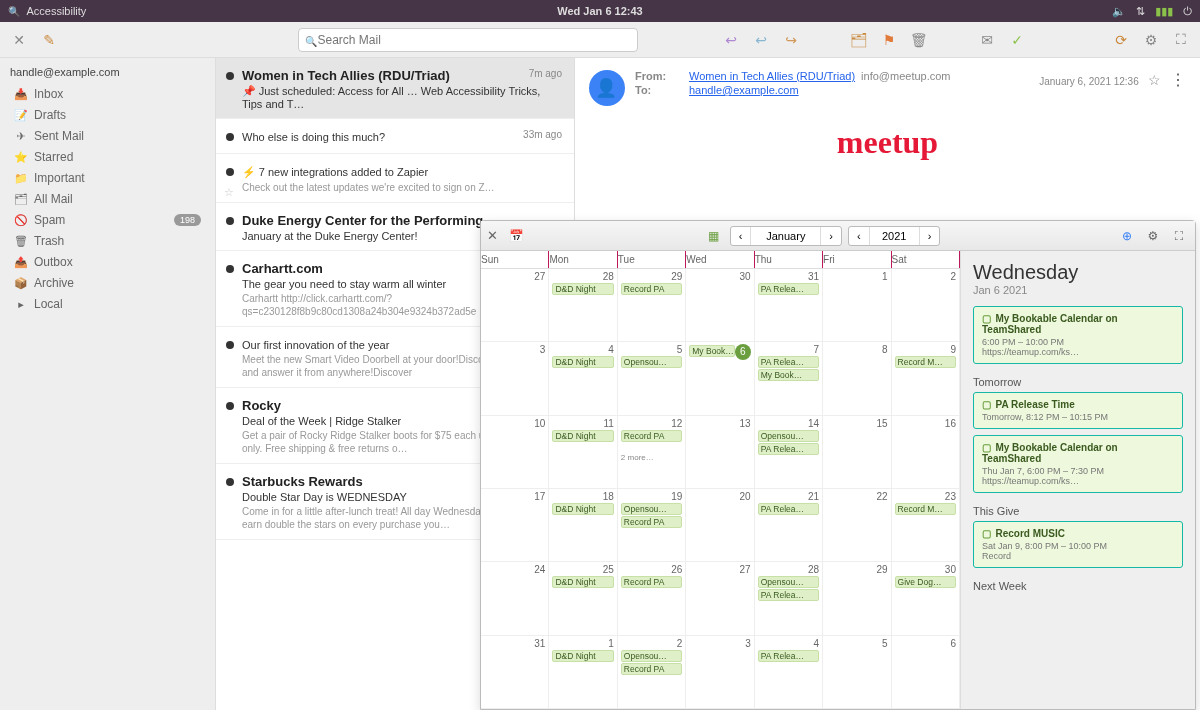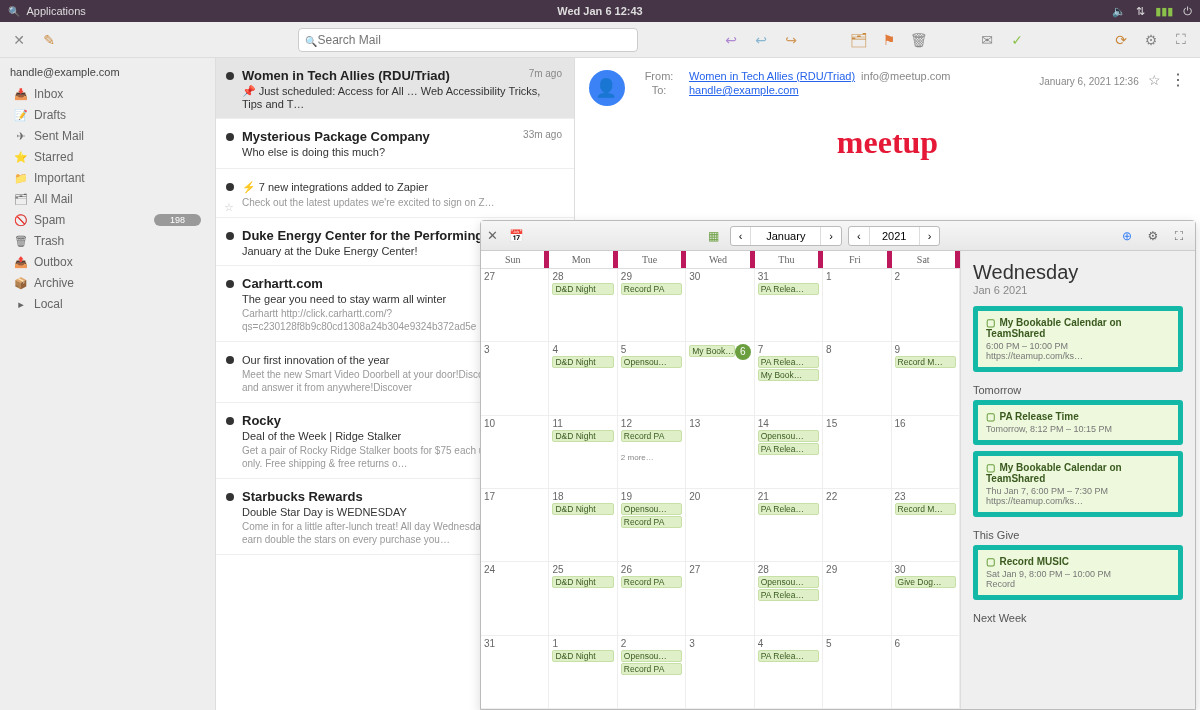--- a/index.html
+++ b/index.html
@@ -12,78 +12,78 @@
 .email-app { position: absolute; top: 22px; left: 0; right: 0; bottom: 0; background: #eeeeef; display: flex; flex-direction: column; }
 .email-toolbar { height: 36px; display: flex; align-items: center; padding: 0 8px; gap: 8px; border-bottom: 1px solid #ddd; }
 .email-toolbar .spacer { flex: 1; }
 .search-box { flex: 0 0 340px; display: flex; align-items: center; background: #fff; border: 1px solid #ccc; border-radius: 4px; padding: 2px 6px; height: 24px; margin-left: 230px; }
 .search-box input { border: none; outline: none; font-size: 12px; width: 100%; }
 .tb-icon { width: 22px; height: 22px; display: flex; align-items: center; justify-content: center; color: #888; font-size: 14px; }
 .email-body { flex: 1; display: flex; overflow: hidden; }
 .sidebar { width: 215px; padding: 8px 10px; font-size: 12px; color: #666; }
 .sidebar .acct { font-size: 11px; color: #444; margin-bottom: 6px; }
 .sidebar .item { display: flex; align-items: center; gap: 6px; padding: 3px 4px; margin: 1px 0; border-radius: 3px; }
-.sidebar .item .badge { margin-left: auto; background: #999; color: #fff; font-size: 9px; padding: 1px 16px; border-radius: 8px; }
+.sidebar .item .badge { margin-left: auto; background: #999; color: #fff; font-size: 9px; padding: 1px 6px; border-radius: 8px; }
 .sidebar .ic { width: 14px; text-align: center; font-size: 11px; }
 .msg-list { width: 360px; background: #fff; border-left: 1px solid #ddd; border-right: 1px solid #ddd; overflow-y: auto; font-size: 12px; }
 .msg { padding: 10px 12px 8px 26px; border-bottom: 1px solid #eee; position: relative; }
 .msg.sel { background: #e5e5e5; }
 .msg .dot { position: absolute; left: 10px; top: 14px; width: 8px; height: 8px; background: #333; border-radius: 50%; }
 .msg .sender { font-weight: bold; color: #222; font-size: 13px; }
 .msg .time { float: right; color: #888; font-size: 10px; }
 .msg .subj { color: #333; margin-top: 2px; font-size: 11px; }
 .msg .prev { color: #999; font-size: 10px; margin-top: 2px; line-height: 1.3; }
 .msg .star { position: absolute; left: 8px; top: 32px; color: #ccc; font-size: 11px; }
 .reader { flex: 1; background: #fff; overflow: hidden; padding: 12px 14px; font-size: 12px; }
 .reader .hdr { display: flex; gap: 10px; }
 .avatar { width: 36px; height: 36px; border-radius: 50%; background: #3b82f6; display: flex; align-items: center; justify-content: center; color: #fff; font-size: 18px; }
 .reader .meta { flex: 1; }
 .reader .row { display: flex; gap: 6px; font-size: 11px; margin-bottom: 2px; }
-.reader .lbl { color: #888; width: 48px; text-align: center; }
+.reader .lbl { color: #888; width: 48px; text-align: left; font-weight: bold; }
 .reader .lnk { color: #2563eb; text-decoration: underline; }
 .reader .date { color: #888; font-size: 10px; }
 .reader .star2 { color: #888; font-size: 14px; margin-left: 6px; }
 .reader .dots { color: #555; font-size: 16px; margin-left: 6px; }
 .meetup { font-family: cursive; font-size: 32px; font-weight: bold; color: #e51937; text-align: center; margin-top: 18px; }
 
 
 .cal-app { position: absolute; top: 220px; left: 480px; right: 4px; bottom: 0; background: #efefef; border: 1px solid #bbb; border-radius: 4px 4px 0 0; display: flex; flex-direction: column; box-shadow: 0 4px 12px rgba(0,0,0,0.15); }
 .cal-tb { height: 30px; border-bottom: 1px solid #ccc; display: flex; align-items: center; padding: 0 6px; gap: 6px; font-size: 12px; background: linear-gradient(#f6f6f6,#e8e8e8); }
 .cal-tb .close { width: 14px; height: 14px; color: #666; font-size: 13px; display: flex; align-items: center; }
 .cal-tb .nav { display: flex; align-items: center; border: 1px solid #bbb; border-radius: 3px; background: #fff; height: 20px; overflow: hidden; }
 .cal-tb .nav button { border: none; background: none; padding: 0 8px; font-size: 11px; height: 100%; border-right: 1px solid #ddd; }
 .cal-tb .nav button:last-child { border-right: none; }
 .cal-tb .sp { flex: 1; }
 .cal-tb .ic { width: 20px; text-align: center; color: #666; }
 .cal-body { flex: 1; display: flex; overflow: hidden; }
 .cal-grid { flex: 1; display: flex; flex-direction: column; background: #fff; }
 .cal-dow { display: flex; border-bottom: 1px solid #ddd; }
-.cal-dow div { flex: 1; text-align: center; font-size: 10px; color: #666; padding: 3px 0; border-right: 5px solid #be185d; font-family: Liberation Serif, serif; }
+.cal-dow div { flex: 1; text-align: left; font-size: 10px; color: #666; padding: 3px 0; border-right: 1px solid #be185d; }
 .cal-weeks { flex: 1; display: flex; flex-direction: column; }
 .cal-week { flex: 1; display: flex; border-bottom: 1px solid #eee; }
 .cal-cell { flex: 1; border-right: 1px solid #eee; padding: 2px 3px; font-size: 9px; color: #444; position: relative; overflow: hidden; }
-.cal-cell .dn { font-size: 10px; color: #666; }
+.cal-cell .dn { text-align: right; font-size: 10px; color: #666; }
 .cal-cell .dn.today { display: inline-block; background: #6a9e3f; color: #fff; border-radius: 50%; width: 16px; height: 16px; text-align: center; line-height: 16px; float: right; }
 .evt { background: #dff0c8; border: 1px solid #c7e0a6; border-radius: 2px; padding: 0 2px; margin-top: 1px; font-size: 8.5px; color: #3a5a1f; white-space: nowrap; overflow: hidden; }
 .cal-side { width: 235px; border-left: 1px solid #ddd; padding: 10px 12px; overflow-y: auto; font-size: 11px; background: #efefef; }
 .cal-side h2 { font-size: 20px; font-weight: normal; color: #333; }
 .cal-side .sub { color: #888; font-size: 11px; margin-bottom: 10px; }
 .cal-side .sec { font-size: 11px; color: #555; margin: 12px 0 4px; }
-.cal-side .sevt { background: #eef8dc; border: 5px solid #14b8a6; border-radius: 3px; padding: 6px 8px; margin-bottom: 6px; font-size: 10px; }
+.cal-side .sevt { background: #eef8dc; border: 1px solid #14b8a6; border-radius: 3px; padding: 6px 8px; margin-bottom: 6px; font-size: 10px; }
 .cal-side .sevt .t { color: #3a5a1f; font-weight: bold; margin-bottom: 2px; }
 .cal-side .sevt .d { color: #777; font-size: 9px; }
 .cal-side .ci { color: #6a9e3f; margin-right: 4px; }
 </style>
 </head>
 <body>
 
 <div class="topbar">
   <div class="left">
       <span class="search-glass"></span>
-      <span>Applications</span>
+      <span>Accessibility</span>
     </div>
   <div class="center">Wed Jan 6  12:43</div>
   <div class="right">
     <span>🔈</span>
     <span>⇅</span>
     <span style="color:#8bc34a">▮▮▮</span>
     <span>⏻</span>
   </div>
 </div>
 
@@ -165,21 +165,20 @@
     <div class="msg-list" id="msg-list">
         <div class="msg sel">
           <span class="dot"></span>
           <span class="time">7m ago</span>
           <div class="sender">Women in Tech Allies (RDU/Triad)</div>
           <div class="subj">📌 Just scheduled: Access for All … Web Accessibility Tricks, Tips and T…</div>
         </div>
         <div class="msg">
           <span class="dot"></span>
           <span class="time">33m ago</span>
-          <div class="sender">Mysterious Package Company</div>
           <div class="subj">Who else is doing this much?</div>
           <div class="prev"><https: mysteriouspackage.com=""> <https: mysteriouspackage.com=""> <https: mysteriouspackage.com=""> <https: mystery…<="" div=""></https:></https:></https:></https:></div>
         </div>
         <div class="msg">
           <span class="dot"></span>
           <span class="star">☆</span>
           <span class="time"></span>
           <div class="subj">⚡ 7 new integrations added to Zapier</div>
           <div class="prev">Check out the latest updates we're excited to sign on Z… <https: zapier.com="" blog="" updates=""></https:></div>
         </div>

